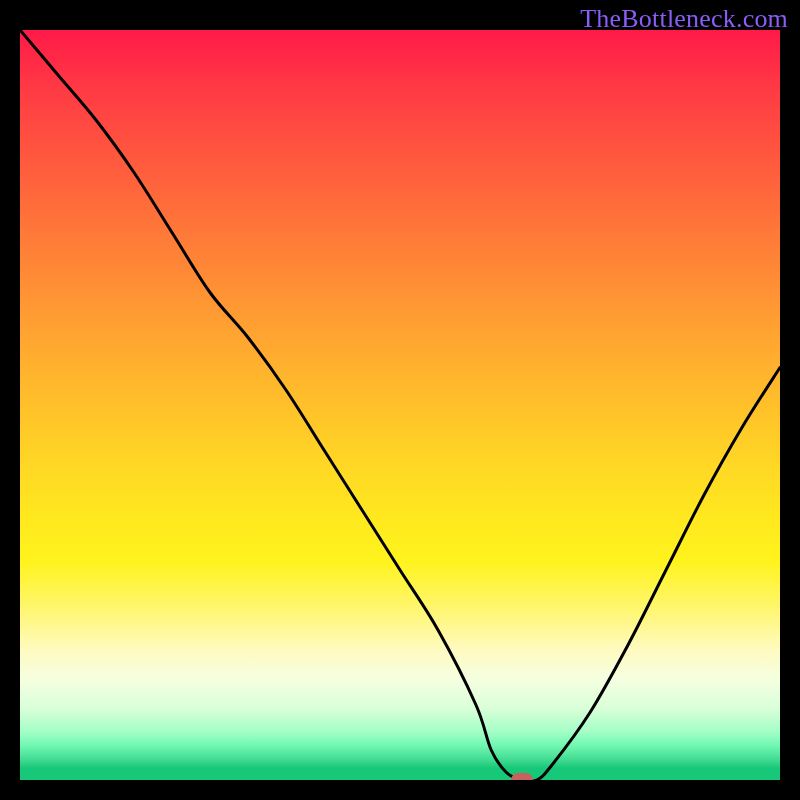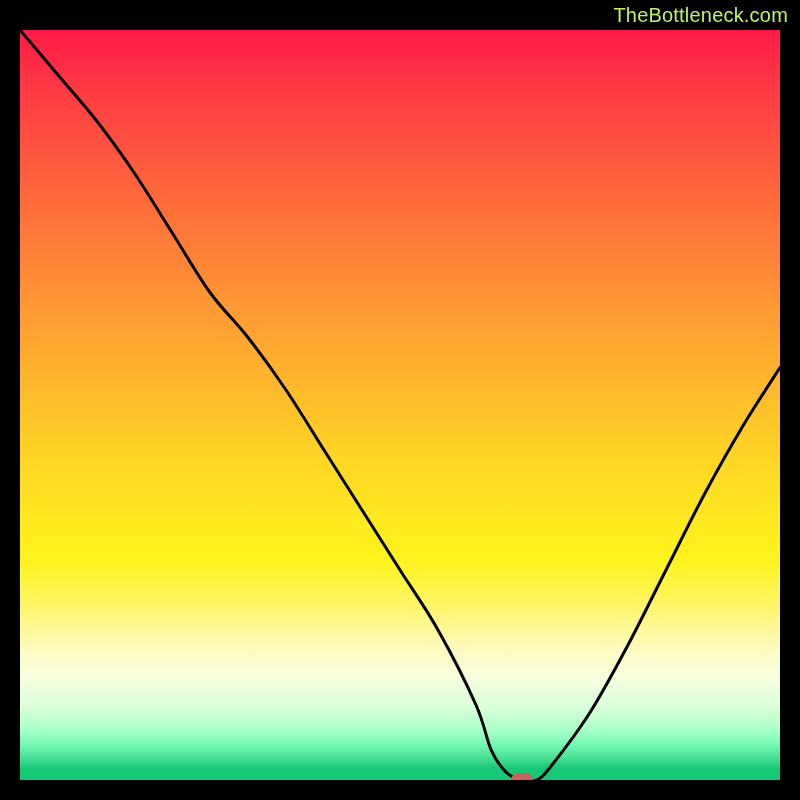--- a/index.html
+++ b/index.html
@@ -59,25 +59,26 @@
     left: 0;
     bottom: 0;
     width: 100%;
     height: 12px;
     background: #18c879;
   }
   .watermark {
     position: absolute;
     top: 4px;
     right: 12px;
-    color: #bef264;
-    font-size: 20px;
+    color: #8b5cf6;
+    font-size: 26px;
     font-weight: 500;
     letter-spacing: 0.2px;
     user-select: none;
+    font-family: Liberation Serif, serif;
   }
   svg.curve {
     position: absolute;
     left: 0;
     top: 0;
     width: 100%;
     height: 100%;
     overflow: visible;
   }
   .marker {

